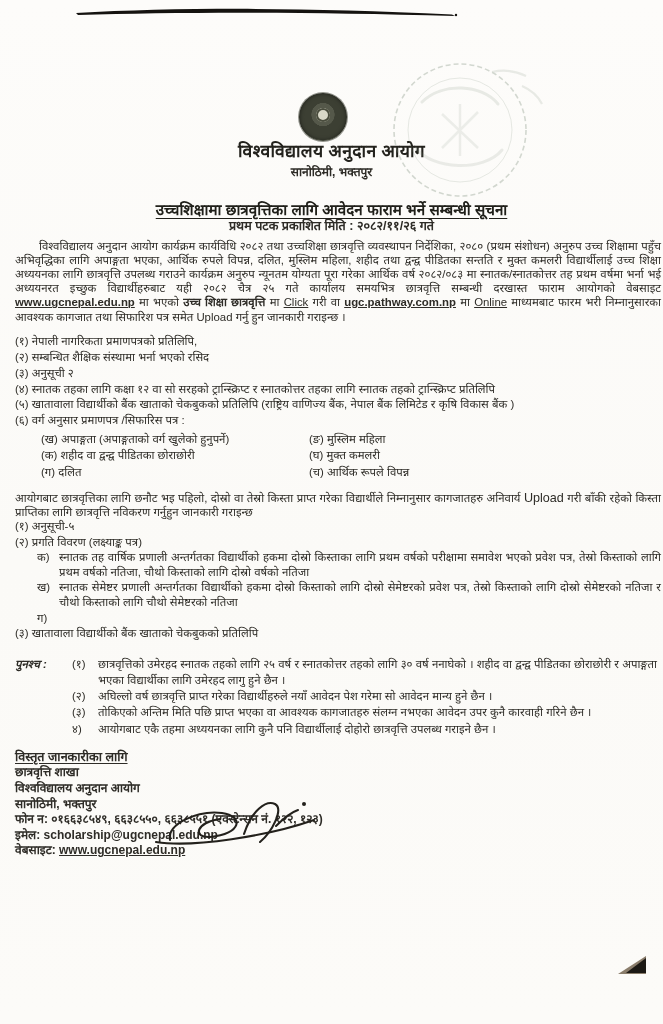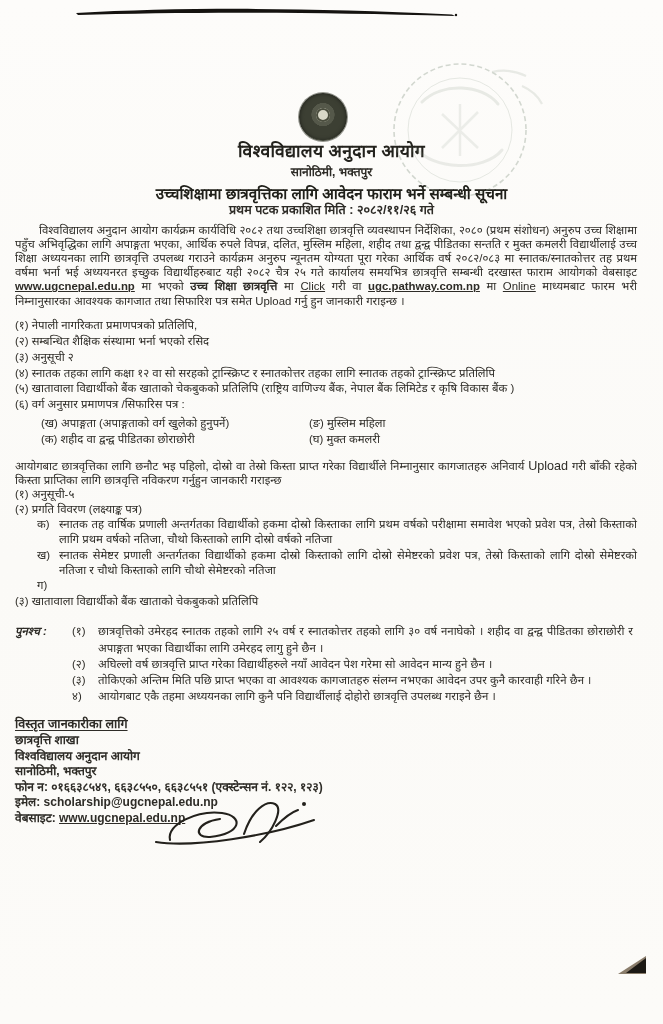--- a/index.html
+++ b/index.html
@@ -21,25 +21,25 @@
   .logo{position:absolute;left:299px;top:93px;width:48px;height:48px;border-radius:50%;
     background:radial-gradient(circle at 50% 45%, #c9c9ba 0 18%, #55584a 19% 32%, #3c3f33 33% 70%, #565a4a 71% 100%);
     box-shadow:0 0 0 1px rgba(60,63,51,.55), inset 0 0 4px rgba(0,0,0,.6);
   }
   .logo-core{position:absolute;left:17px;top:15px;width:14px;height:14px;border-radius:50%;
     background:#d9d8c8;box-shadow:inset 0 0 0 2px #4a4d3e;}
   
   .header{padding-top:141px;text-align:center;line-height:1.25;}
   .org-name{font-size:17.5px;font-weight:bold;letter-spacing:.3px;color:#23221d;}
   .org-address{font-size:12px;margin-top:2px;font-weight:bold;}
-  .notice-title{font-size:15.2px;font-weight:bold;margin-top:4px;color:#20201a;
-    text-underline-offset:3px;}
+  .notice-title{font-size:15.2px;font-weight:bold;margin-top:20px;color:#20201a;
+    text-decoration:underline;text-underline-offset:3px;}
   .pub-date{font-size:12.6px;margin-top:0;font-weight:bold;}
   
-  .content{padding:4px 26px 0 15px;font-size:11.4px;line-height:14.2px;}
+  .content{padding:4px 2px 0 15px;font-size:11.4px;line-height:14.2px;}
   .para{text-align:justify;margin:0;}
   .indent{text-indent:24px;}
   .latin{font-family:"Liberation Sans","DejaVu Sans",sans-serif;}
   .lnk{font-weight:bold;text-decoration:underline;}
   .ul{text-decoration:underline;}
   .b{font-weight:bold;}
   .big-latin{font-size:12.6px;}
   .doc-list{margin-top:10px;}
   .doc-item{line-height:15.4px;margin:.5px 0;}
   .cats{margin:2px 0 1px 26px;}
@@ -109,20 +109,24 @@
 
     <div class="cats">
       <div class="cat-row">
         <span class="cat-left">(ख) अपाङ्गता (अपाङ्गताको वर्ग खुलेको हुनुपर्ने)</span>
         <span>(ङ) मुस्लिम महिला</span>
       </div>
       <div class="cat-row">
         <span class="cat-left">(क) शहीद वा द्वन्द्व पीडितका छोराछोरी</span>
         <span>(घ) मुक्त कमलरी</span>
       </div>
+      <div class="cat-row">
+        <span class="cat-left">(ग) दलित</span>
+        <span>(च) आर्थिक रूपले विपन्न</span>
+      </div>
     </div>
 
     <p class="para renewal-para"><span>आयोगबाट छात्रवृत्तिका लागि छनौट भइ पहिलो, दोस्रो वा तेस्रो किस्ता प्राप्त गरेका विद्यार्थीले निम्नानुसार कागजातहरु अनिवार्य </span><span class="latin big-latin">Upload</span><span> गरी बाँकी रहेको किस्ता प्राप्तिका लागि छात्रवृत्ति नविकरण गर्नुहुन जानकारी गराइन्छ</span></p>
 
     <div>
       <div class="ren-item">(१) अनुसूची-५</div>
       <div class="ren-item">(२) प्रगति विवरण (लक्ष्याङ्क पत्र)</div>
       <div class="sub-item">
         <span class="sub-marker">क)</span>
         <span class="sub-text">स्नातक तह वार्षिक प्रणाली अन्तर्गतका विद्यार्थीको हकमा दोस्रो किस्ताका लागि प्रथम वर्षको परीक्षामा समावेश भएको प्रवेश पत्र, तेस्रो किस्ताको लागि प्रथम वर्षको नतिजा, चौथो किस्ताको लागि दोस्रो वर्षको नतिजा</span>

